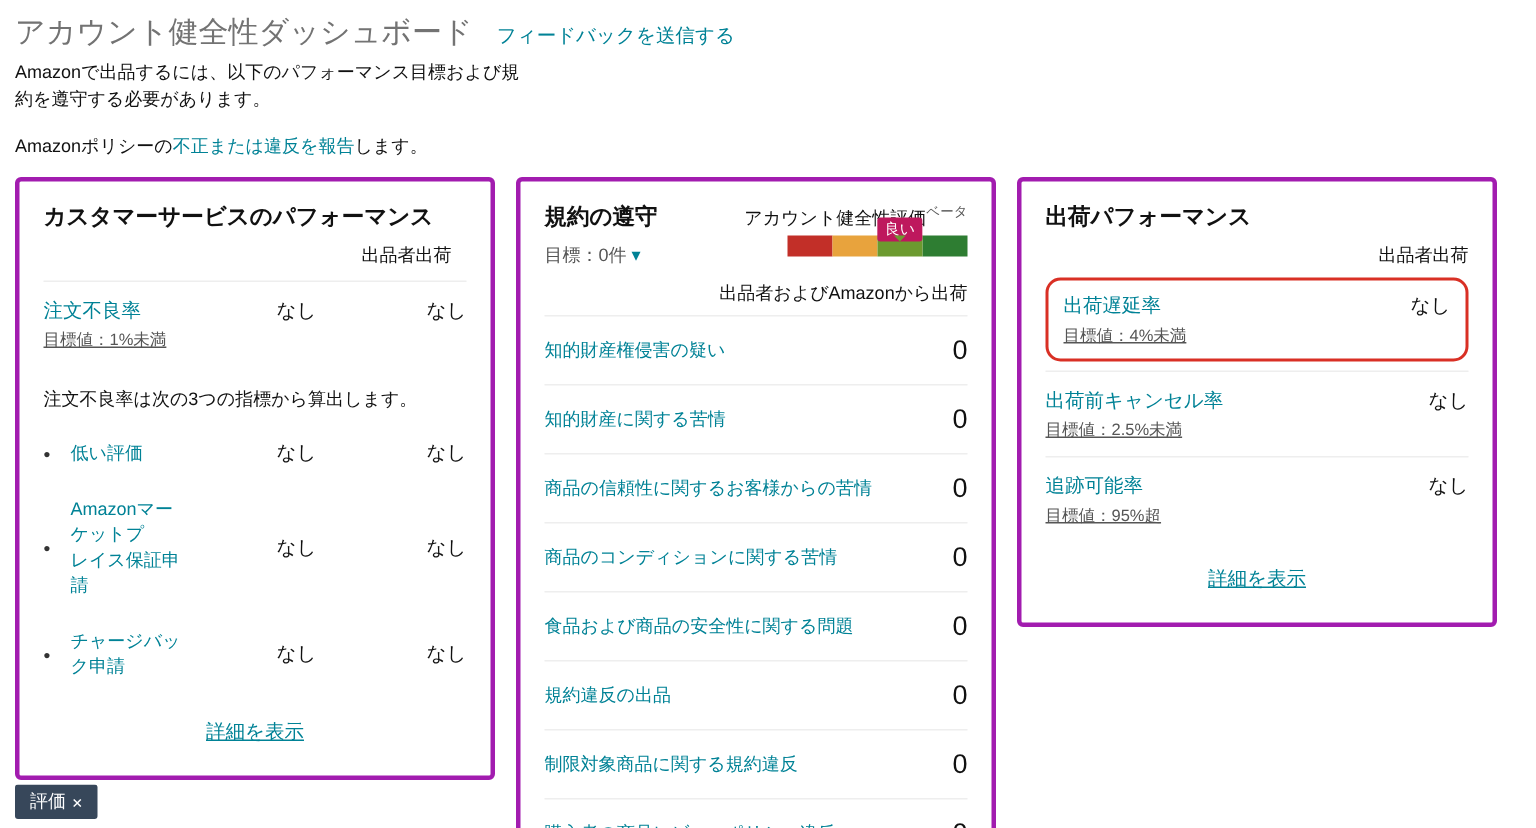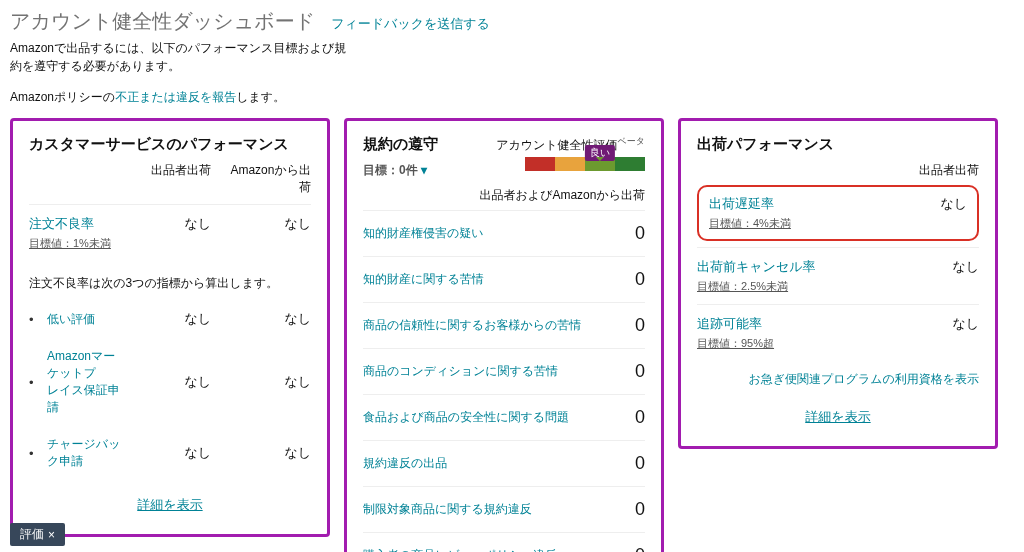--- a/index.html
+++ b/index.html
@@ -27,27 +27,27 @@
 .sub-item { display: flex; align-items: center; padding: 10px 0; }
 .bullet { width: 14px; color: #333; }
 .sub-item .nm { flex: 1; color: #008296; font-size: 12px; cursor: pointer; padding-left: 4px; }
 .details-link { text-align: center; padding: 16px 0 6px 0; }
 .details-link a { color: #008296; font-size: 13px; cursor: pointer; text-decoration: underline; }
 
 .compliance-header { display: flex; justify-content: space-between; align-items: flex-start; margin-bottom: 6px; }
 .ahr-box { text-align: right; }
 .ahr-label { font-size: 12px; }
 .ahr-beta { font-size: 9px; color: #555; vertical-align: super; }
-.target-row { font-size: 12px; color: #555; font-weight: bold; }
+.target-row { font-size: 12px; color: #555; }
 .meter { display: flex; width: 120px; margin-left: auto; margin-top: 3px; height: 14px; align-items: stretch; }
 .m1 { background:#c22f28; flex:1; }
 .m2 { background:#e8a33d; flex:1; }
 .m3 { background:#6c9a2f; flex:1; position: relative; }
 .m4 { background:#2e7d32; flex:1; }
-.good-badge { position: absolute; top:-12px; left:50%; transform:translateX(-50%); background:#701a75; color:#fff; font-size:10px; padding:1px 5px; border-radius:2px; white-space:nowrap; }
+.good-badge { position: absolute; top:-12px; left:50%; transform:translateX(-50%); background:#be185d; color:#fff; font-size:10px; padding:1px 5px; border-radius:2px; white-space:nowrap; }
 .good-badge:after { content:""; position:absolute; left:50%; bottom:-4px; transform:translateX(-50%); border:4px solid transparent; border-top-color:#6c9a2f; }
 .ship-header { text-align: right; font-size: 12px; margin: 8px 0 6px 0; }
 .c-row { display:flex; justify-content:space-between; align-items:center; border-top:1px solid #eee; padding:12px 0; }
 .c-row .nm { color:#008296; font-size:12px; cursor:pointer; }
 .c-row .num { font-size:18px; color:#111; }
 
 .ship-card .row.highlight { border: 2px solid #d93025; border-radius: 10px; padding: 8px 10px; margin: 2px 0 6px 0; }
 .elig-link { text-align:right; padding:10px 0 4px 0; }
 .elig-link a { color:#008296; font-size:12px; cursor:pointer; }
 
@@ -67,21 +67,20 @@
     <span>Amazonポリシーの</span><a class="link">不正または違反を報告</a><span>します。</span>
   </div>
 </div>
 
 <div class="cols">
 
   <div class="card" style="flex:0 0 320px;">
     <div class="card-title">カスタマーサービスのパフォーマンス</div>
     <div class="col-heads">
       <span class="ch1">出品者出荷</span>
-      <span>Amazonから出荷</span>
     </div>
     <div class="row">
       <div class="row-top">
         <div class="row-label">
           <div class="lbl">注文不良率</div>
           <div class="target">目標値：1%未満</div>
         </div>
         <div class="val ch1">なし</div>
         <div class="val">なし</div>
       </div>
@@ -195,21 +194,20 @@
         <div class="row">
           <div class="row-top">
             <div class="row-label">
               <div class="lbl">追跡可能率</div>
               <div class="target">目標値：95%超</div>
             </div>
             <div class="val">なし</div>
           </div>
         </div>
       </div>
-    <div class="elig-link"><a>お急ぎ便関連プログラムの利用資格を表示</a></div>
     <div class="details-link"><a>詳細を表示</a></div>
   </div>
 
 </div>
 
 <div class="footer-chip">
   <span>評価</span>
   <span class="x">×</span>
 </div>
 

